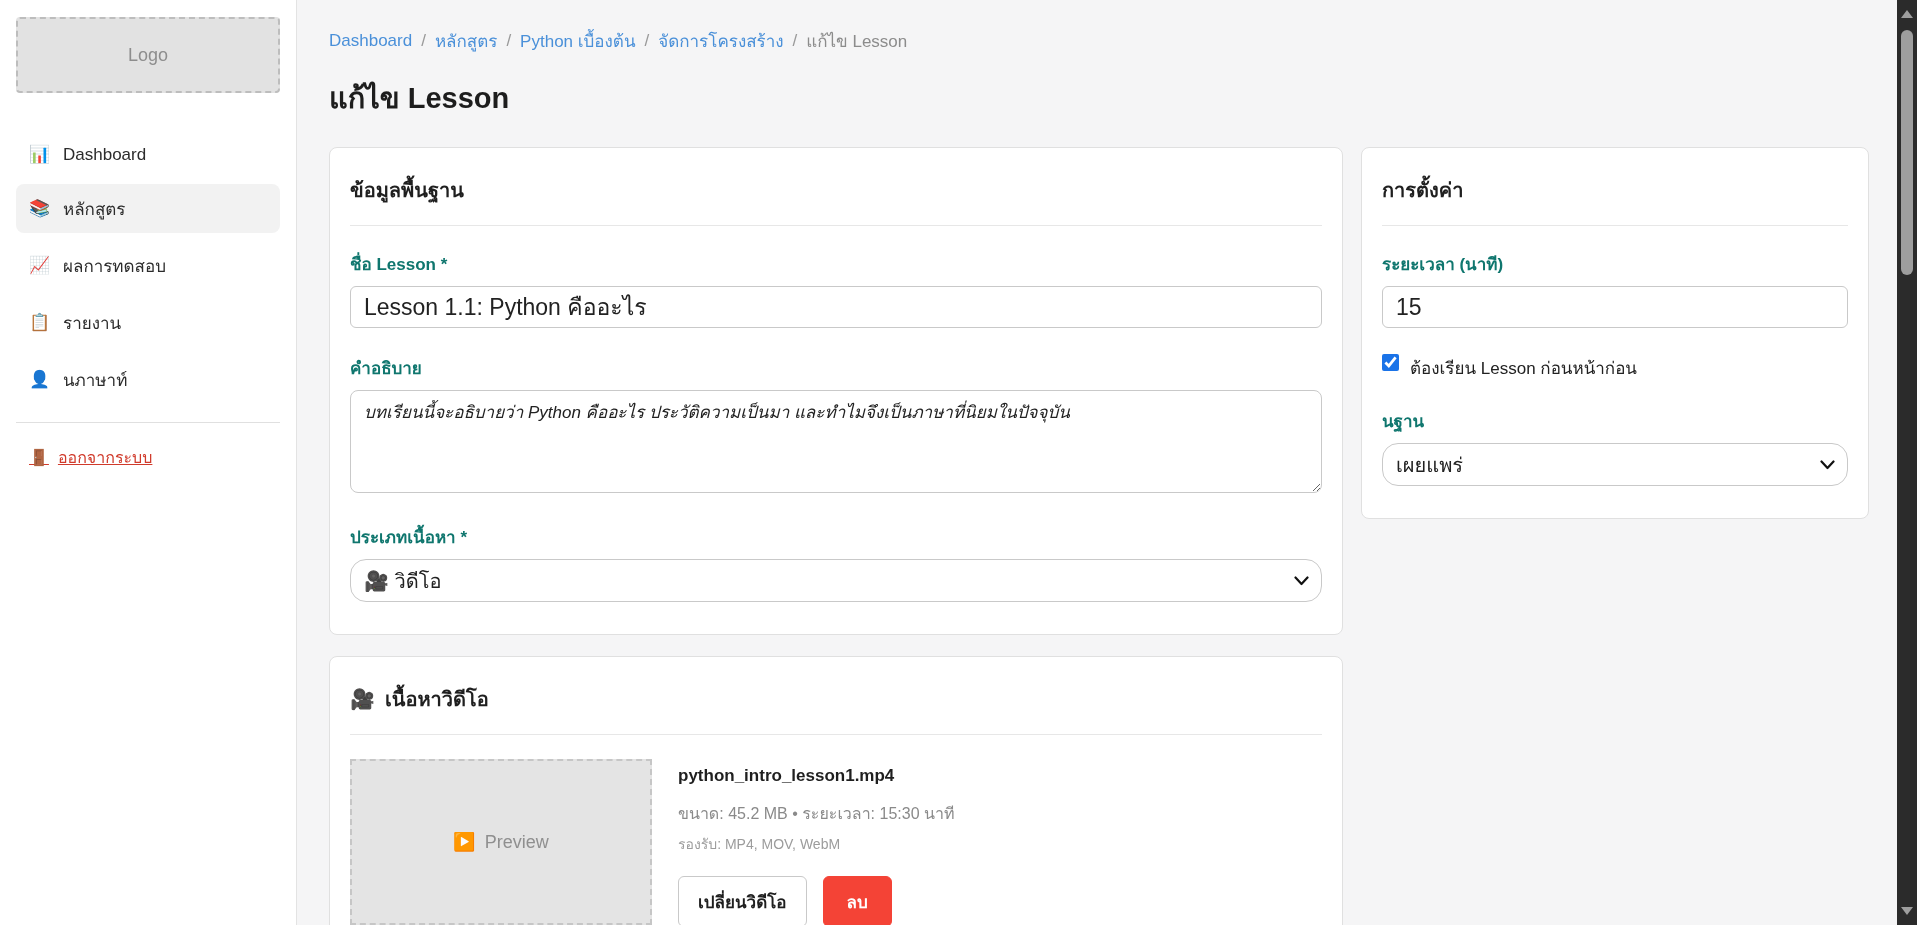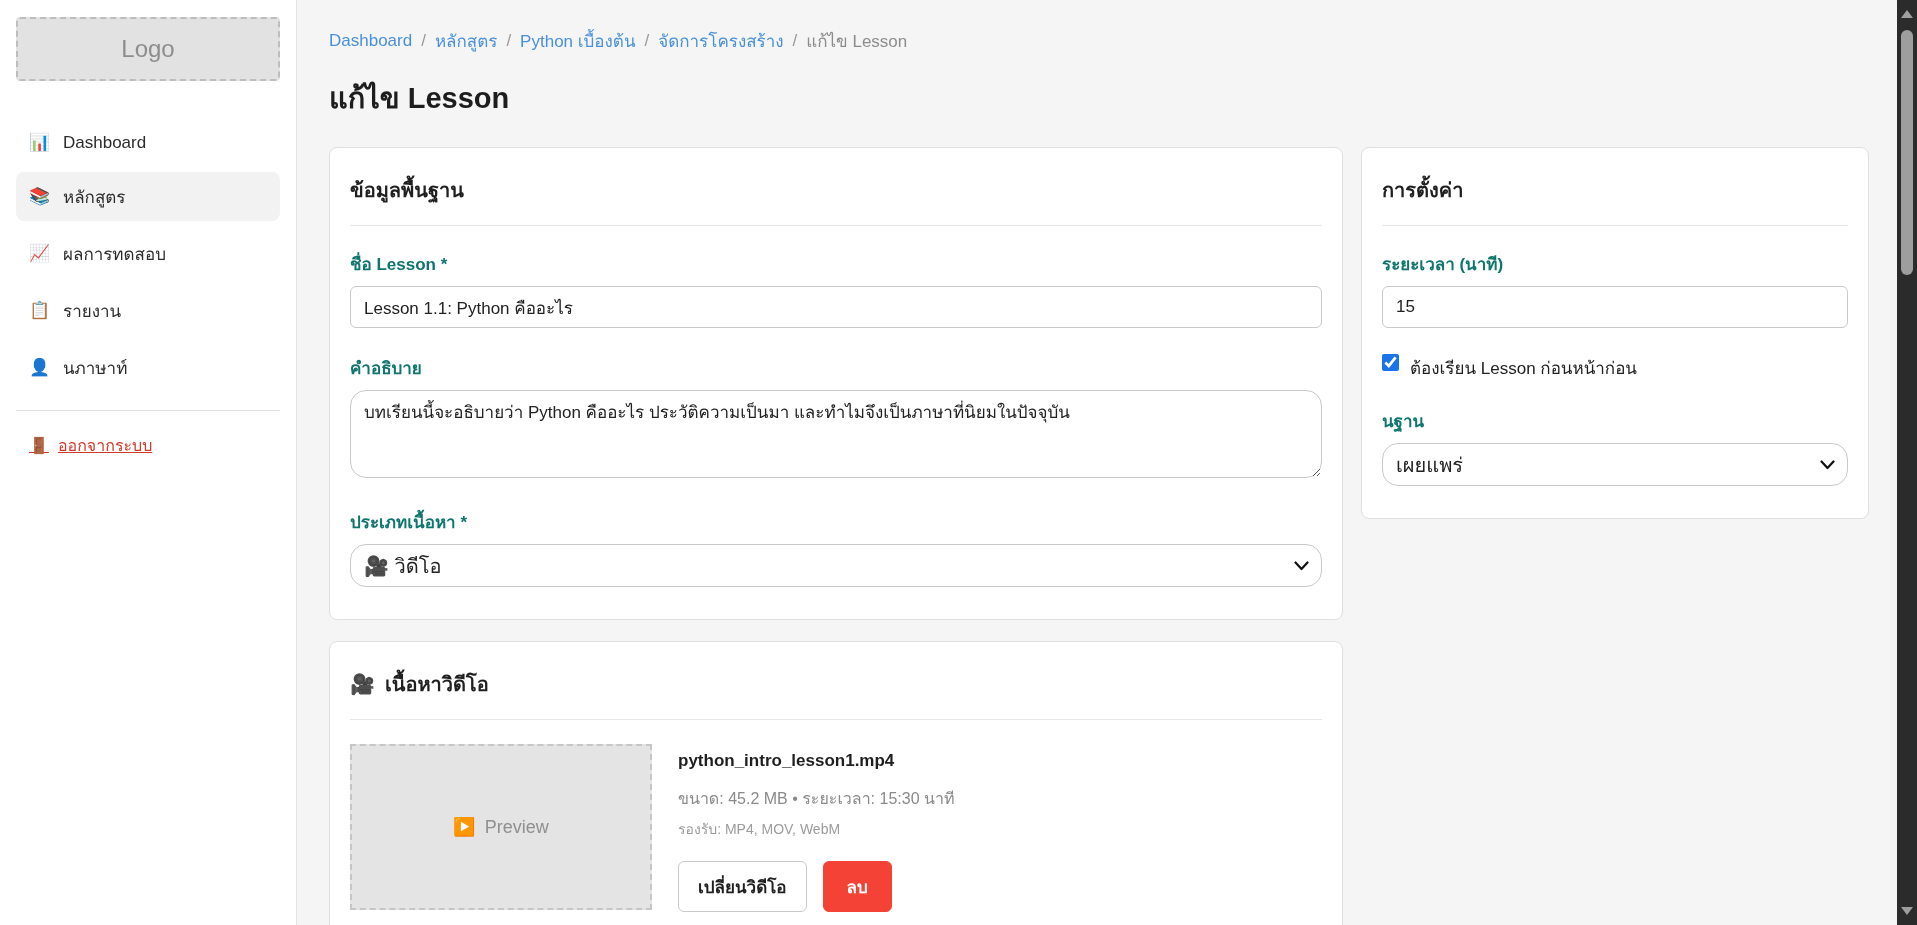--- a/index.html
+++ b/index.html
@@ -12,24 +12,24 @@
   }
   .app { display: flex; width: 1897px; height: 925px; }
 
   
   .sidebar {
     width: 297px; min-width: 297px; height: 100%;
     background: #ffffff; border-right: 1px solid #e3e3e3;
     padding: 17px 16px;
   }
   .logo-box {
-    height: 64px; background: #e2e2e2;
+    height: 76px; background: #e2e2e2;
     border: 2px dashed #bdbdbd; border-radius: 4px;
     display: flex; align-items: center; justify-content: center;
-    color: #8d8d8d; font-size: 24px;
+    color: #8d8d8d; font-size: 18px;
   }
   .nav { margin-top: 40px; display: flex; flex-direction: column; gap: 8px; }
   .nav-item {
     display: flex; align-items: center; gap: 12px;
     padding: 11px 13px; border-radius: 8px;
     font-size: 17px; color: #2c2c2c; cursor: pointer;
   }
   .nav-item.active { background: #f2f2f2; }
   .nav-icon { font-size: 17px; width: 22px; text-align: center; }
   .side-divider { border: none; border-top: 1px solid #e0e0e0; margin: 18px 0 22px 0; }
@@ -58,27 +58,27 @@
   .card-title {
     font-size: 20px; font-weight: 700; color: #1f1f1f;
     padding-bottom: 19px; border-bottom: 1px solid #e7e7e7; margin-bottom: 24px;
     display: flex; align-items: center; gap: 10px;
   }
   .field { margin-bottom: 26px; }
   .field:last-child { margin-bottom: 6px; }
   .field-label { display: block; font-size: 17px; font-weight: 700; color: #0f766e; margin-bottom: 9px; }
   .text-input {
     width: 100%; height: 42px; border: 1px solid #c9c9c9; border-radius: 6px;
-    padding: 0 13px; font-size: 17px; color: #222; background: #fff;
+    padding: 0 13px; font-size: 23px; color: #222; background: #fff;
     font-family: "Liberation Sans", "DejaVu Sans", sans-serif;
   }
   textarea.text-area {
-    width: 100%; height: 88px; border: 1px solid #c9c9c9; border-radius: 16px;
+    width: 100%; height: 103px; border: 1px solid #c9c9c9; border-radius: 8px;
     padding: 10px 13px; font-size: 17px; color: #222; resize: both;
-    font-family: "Liberation Sans", "DejaVu Sans", sans-serif; line-height: 1.45;
+    font-family: "Liberation Sans", "DejaVu Sans", sans-serif; line-height: 1.45; font-style: italic;
   }
   .select-wrap { position: relative; }
   select.select {
     width: 100%; height: 43px; border: 1px solid #c9c9c9; border-radius: 16px;
     padding: 0 36px 0 13px; font-size: 20px; color: #222; background: #fff;
     -webkit-appearance: none; appearance: none; cursor: pointer;
     font-family: "Liberation Sans", "DejaVu Sans", sans-serif;
   }
   .select-chevron {
     position: absolute; right: 13px; top: 50%; transform: translateY(-50%);

